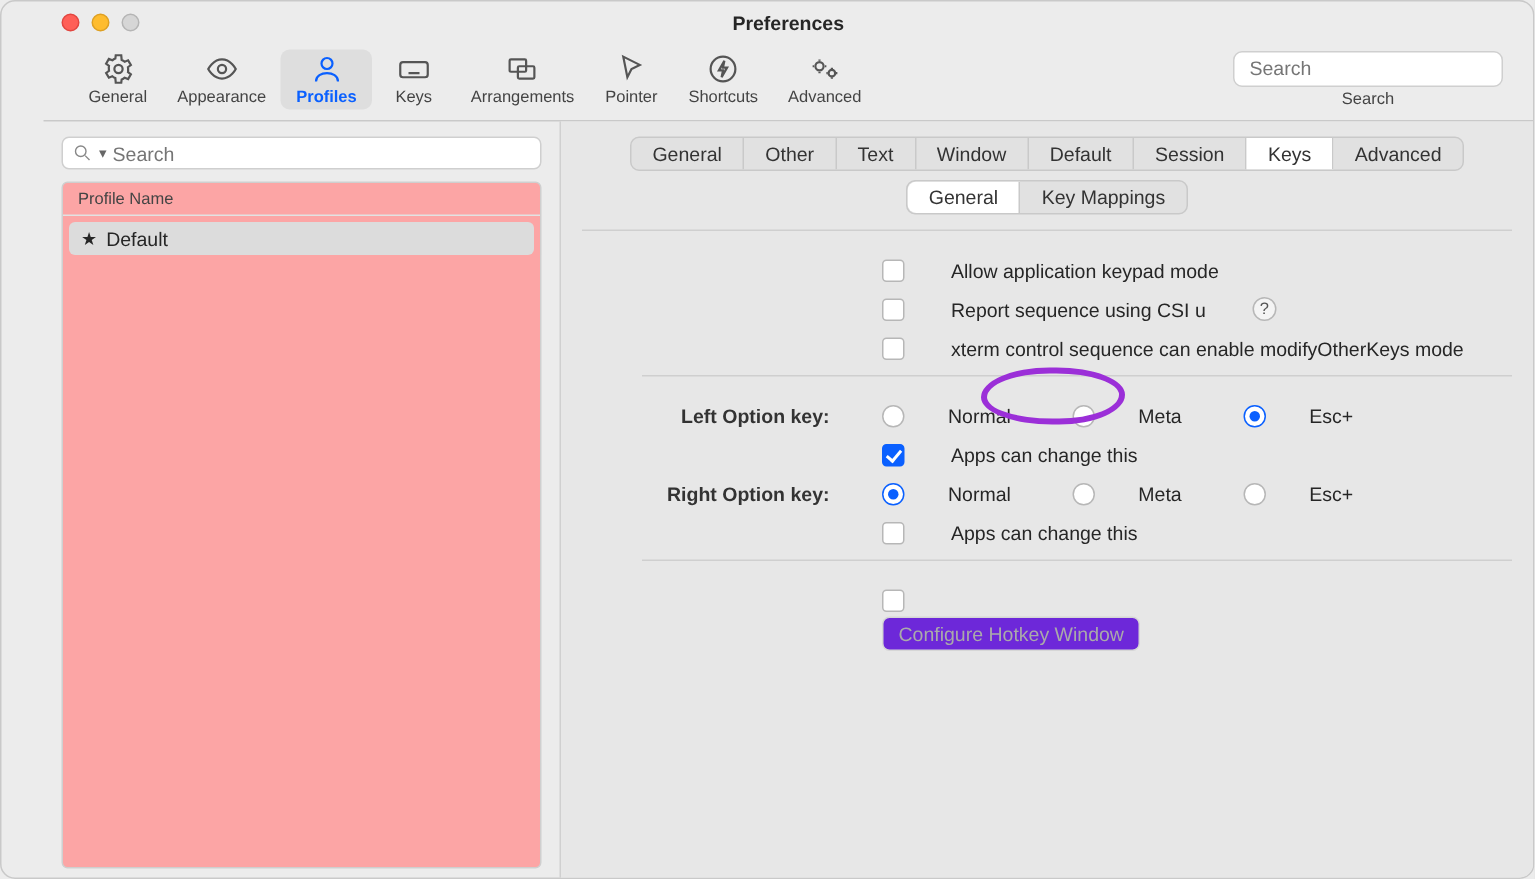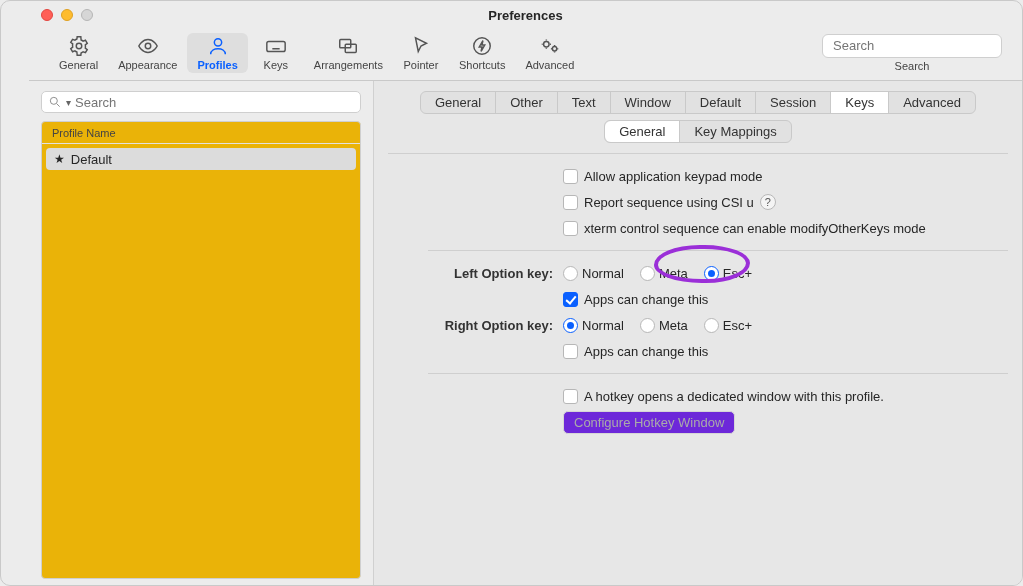--- a/index.html
+++ b/index.html
@@ -31,21 +31,21 @@
 .search-label { font-size: 11px; color: #444; }
 .magnifier { width: 14px; height: 14px; stroke: #888; fill: none; stroke-width: 1.6; }
 
 
 .split { display: flex; height: calc(586px - 28px - 52px); }
 .sidebar { width: 345px; padding: 10px 12px 8px; display: flex; flex-direction: column; border-right: 1px solid #d0d0d0; }
 .sidebar-search { height: 22px; border: 1px solid #cfcfcf; border-radius: 5px; background: #fff; display: flex; align-items: center; padding: 0 6px; gap: 4px; margin-bottom: 8px; }
 .sidebar-search input { border: none; outline: none; flex: 1; background: transparent; }
 .chevron-sm { font-size: 10px; color: #666; }
 
-.profiles-box { flex: 1; border: 1px solid #cfcfcf; background: #eab308; border-radius: 4px; overflow: hidden; display: flex; flex-direction: column; }
+.profiles-box { flex: 1; border: 1px solid #cfcfcf; background: #fca5a5; border-radius: 4px; overflow: hidden; display: flex; flex-direction: column; }
 .profiles-header { height: 22px; border-bottom: 1px solid #e2e2e2; display: flex; align-items: center; padding: 0 10px; font-size: 11px; color: #444; }
 .profiles-list { flex: 1; padding: 4px; }
 .profile-row { height: 22px; display: flex; align-items: center; padding: 0 8px; gap: 6px; border-radius: 4px; }
 .profile-row.selected { background: #dcdcdc; }
 .star { font-size: 12px; }
 
 .sidebar-bottom { height: 26px; display: flex; align-items: center; gap: 8px; margin-top: 8px; }
 .tags-btn { height: 22px; padding: 0 8px; border: 1px solid #cfcfcf; background: #fff; border-radius: 4px; display: inline-flex; align-items: center; gap: 4px; }
 .plusminus { display: inline-flex; }
 .plusminus span { width: 22px; height: 22px; border: 1px solid #cfcfcf; background: #fff; display: inline-flex; align-items: center; justify-content: center; }
@@ -59,21 +59,21 @@
 .seg { display: inline-flex; border-radius: 6px; overflow: hidden; }
 .seg span { padding: 3px 14px; font-size: 13px; color: #333; border-right: 1px solid #c9c9c9; cursor: default; }
 .seg span:last-child { border-right: none; }
 .seg span.active { background: #fff; }
 .seg-row { text-align: center; margin-bottom: 6px; }
 .seg-wrap { display: inline-block; border: 1px solid #c9c9c9; border-radius: 6px; background: #e1e1e1; }
 
 .hr { height: 1px; background: #cfcfcf; margin: 10px 0; }
 
 .form-area { padding-left: 40px; }
-.form-row { display: flex; align-items: center; min-height: 24px; margin-bottom: 2px; }
+.form-row { display: flex; align-items: flex-end; min-height: 24px; margin-bottom: 2px; gap: 25px; }
 .form-label { width: 135px; text-align: right; padding-right: 10px; color: #333; font-weight: bold; }
 .chk { appearance: none; width: 15px; height: 15px; border: 1px solid #b7b7b7; border-radius: 3px; background: #fff; margin-right: 6px; position: relative; flex: none; }
 .chk:checked { background: #0a60ff; border-color: #0a60ff; }
 .chk:checked::after { content: ""; position: absolute; left: 4px; top: 1px; width: 4px; height: 8px; border: solid #fff; border-width: 0 2px 2px 0; transform: rotate(40deg); }
 .help { width: 16px; height: 16px; border: 1px solid #b7b7b7; border-radius: 50%; display: inline-flex; align-items: center; justify-content: center; font-size: 11px; color: #555; margin-left: 6px; background: #f4f4f4; }
 .radio { appearance: none; width: 15px; height: 15px; border: 1px solid #b7b7b7; border-radius: 50%; background: #fff; margin-right: 4px; position: relative; flex: none; }
 .radio:checked { border-color: #0a60ff; }
 .radio:checked::after { content: ""; position: absolute; inset: 3px; border-radius: 50%; background: #0a60ff; }
 .radio-label { margin-right: 16px; }
 .disabled-btn { border: 1px solid #d6d6d6; color: #aaa; background: #6d28d9; padding: 3px 10px; border-radius: 5px; }
@@ -271,21 +271,20 @@
             <span class="form-label"></span>
             <input type="checkbox" class="chk" style="">
             <span>Apps can change this</span>
           </div>
 
         <div class="hr"></div>
 
         <div class="form-row">
             <span class="form-label"></span>
             <input type="checkbox" class="chk" style="">
-            <span>A hotkey opens a dedicated window with this profile.</span>
           </div>
         <div class="form-row">
             <span class="form-label"></span>
             <span class="disabled-btn">Configure Hotkey Window</span>
           </div>
       </div>
 
       <div class="annot" style="top:164px; left:280px;"></div>
     </div>
   </div>

